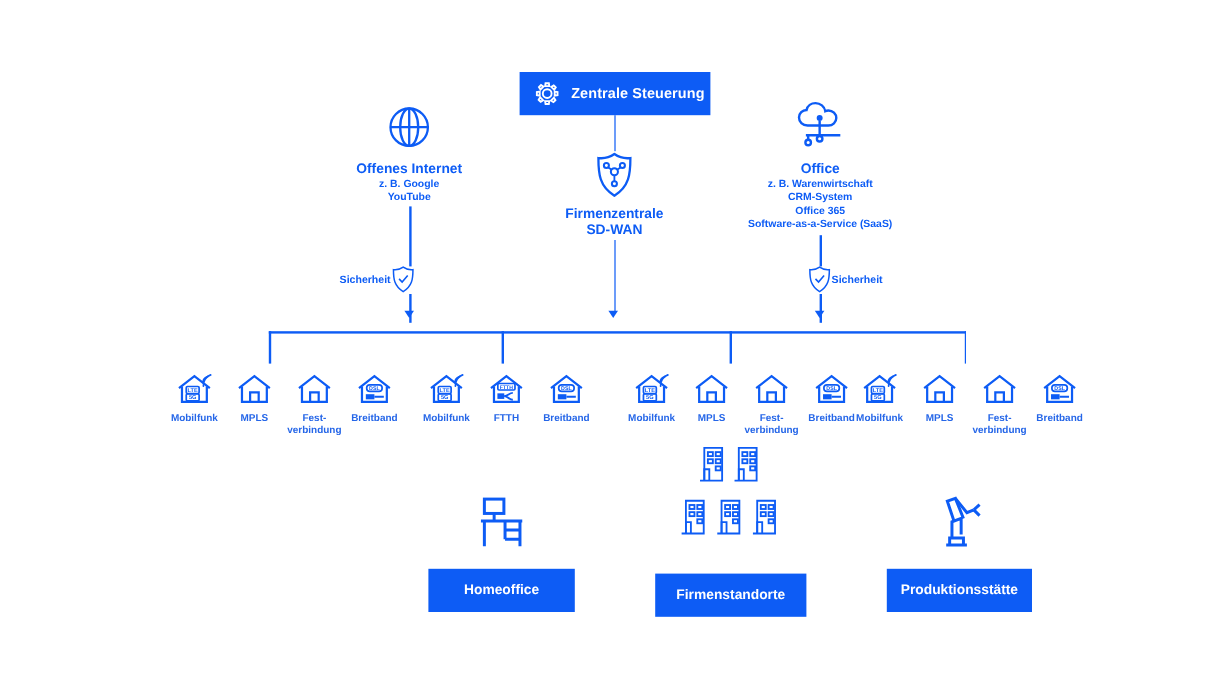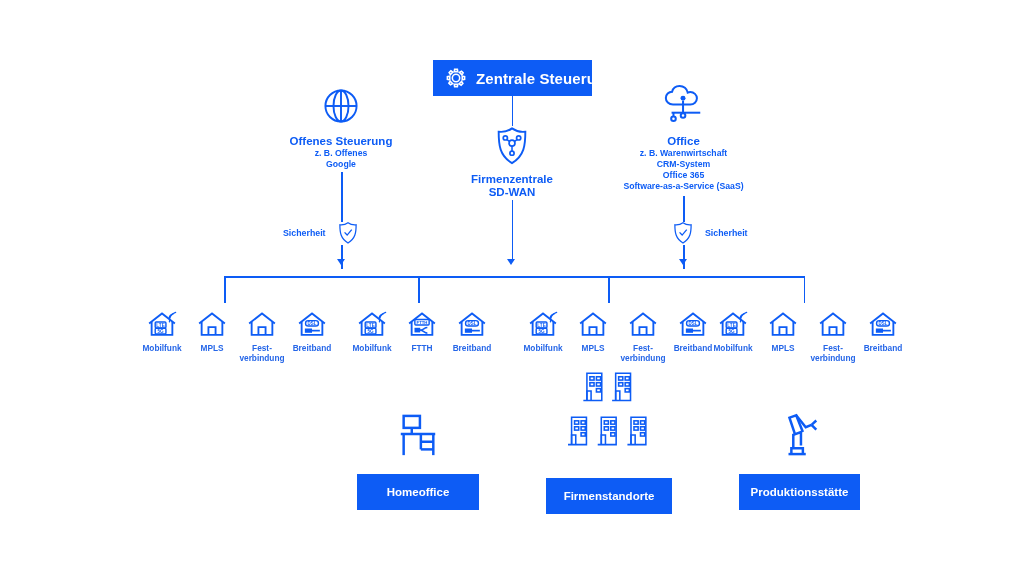--- a/index.html
+++ b/index.html
@@ -10,42 +10,42 @@
   }
   #stage{position:relative;width:1024px;height:576px;}
 
   
   .ctrl-box{
     position:absolute;left:433px;top:60px;width:159px;height:36px;
     background:#0d5cf5;display:flex;align-items:center;gap:9px;
     padding-left:12px;box-sizing:border-box;
   }
   .ctrl-box .lbl{
-    color:#ffffff;font-size:15px;font-weight:700;letter-spacing:.1px;white-space:nowrap;
+    color:#ffffff;font-size:12px;font-weight:700;letter-spacing:.1px;white-space:nowrap;
   }
 
   
   .node{position:absolute;text-align:center;}
   .node .ico{display:flex;justify-content:center;align-items:flex-end;height:46px;}
   .node .title{
     color:#0d5cf5;font-size:11.5px;font-weight:700;margin-top:7px;line-height:13px;white-space:nowrap;
   }
   .node .sub{
     color:#0d5cf5;font-size:8.7px;font-weight:700;line-height:11px;white-space:nowrap;
   }
 
   
   .vline{position:absolute;width:1.6px;background:#0d5cf5;}
   .hline{position:absolute;height:1.6px;background:#0d5cf5;}
   .arrowhead{position:absolute;width:0;height:0;
     border-left:4.5px solid transparent;border-right:4.5px solid transparent;
     border-top:6px solid #0d5cf5;}
 
   
-  .sec{position:absolute;display:flex;align-items:center;gap:12px;}
+  .sec{position:absolute;display:flex;align-items:center;gap:0;}
   .sec .txt{color:#0d5cf5;font-size:8.8px;font-weight:700;white-space:nowrap;}
 
   
   .conn-group{position:absolute;display:flex;align-items:flex-start;}
   .conn-item{display:flex;flex-direction:column;align-items:center;width:50px;}
   .conn-item .ci-ico{height:30px;display:flex;align-items:flex-end;justify-content:center;}
   .conn-item .ci-lbl{
     color:#2566e8;font-size:8.3px;font-weight:700;line-height:9.6px;margin-top:6px;text-align:center;
   }
 
@@ -101,23 +101,23 @@
 
   <div class="node" style="left:281px;top:82px;width:120px;">
     <div class="ico">
       <svg width="44" height="44" viewBox="0 0 48 48" fill="none" stroke="#0d5cf5" stroke-width="2.1">
         <circle cx="24" cy="24" r="17"></circle>
         <line x1="7" y1="24" x2="41" y2="24"></line>
         <line x1="24" y1="7" x2="24" y2="41"></line>
         <ellipse cx="24" cy="24" rx="8.2" ry="17"></ellipse>
       </svg>
     </div>
-    <div class="title">Offenes Steuerung</div>
-    <div class="sub">z. B. Offenes</div>
-    <div class="sub">Google</div>
+    <div class="title">Offenes Internet</div>
+    <div class="sub">z. B. Google</div>
+    <div class="sub">YouTube</div>
   </div>
 
   <div class="node" style="left:452px;top:126px;width:120px;">
     <div class="ico" style="height:40px;">
       <svg width="36" height="40" viewBox="0 0 36 42" fill="none" stroke="#0d5cf5" stroke-width="2">
         <path d="M18 2.5 C13 6 8 6.5 4 6 C4 20 5 31 18 39 C31 31 32 20 32 6 C28 6.5 23 6 18 2.5 Z"></path>
         <circle cx="18" cy="18" r="3.1" stroke-width="1.8"></circle>
         <circle cx="11" cy="12.5" r="2.2" stroke-width="1.8"></circle>
         <circle cx="25" cy="12.5" r="2.2" stroke-width="1.8"></circle>
         <circle cx="18" cy="28.5" r="2.2" stroke-width="1.8"></circle>

